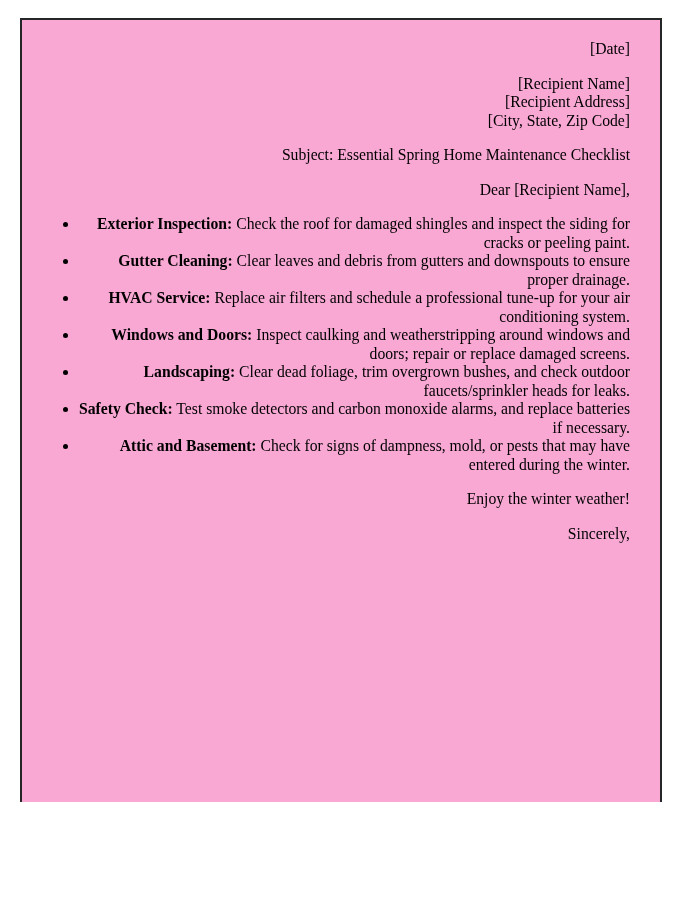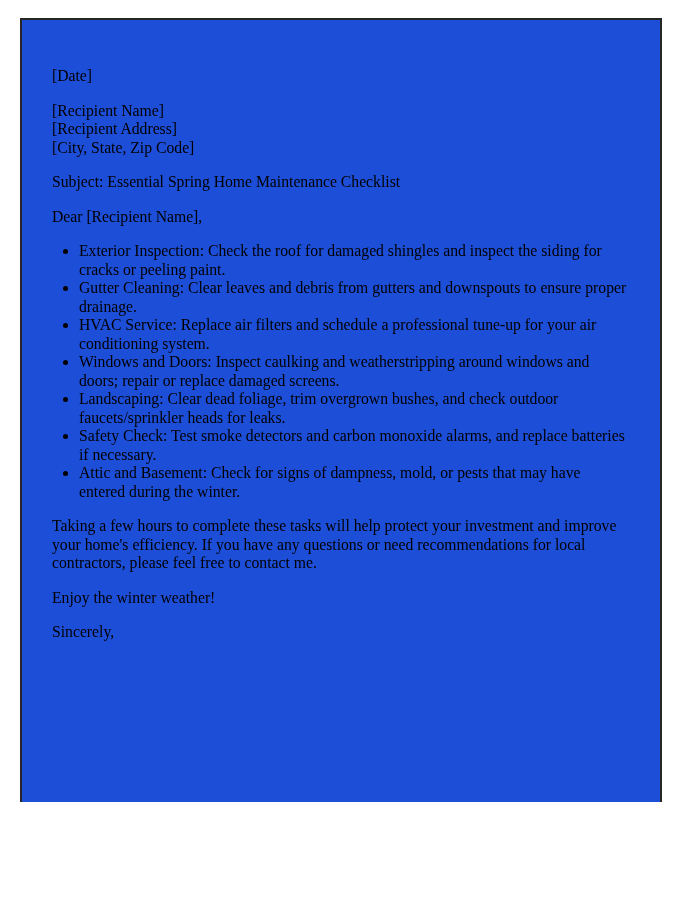--- a/index.html
+++ b/index.html
@@ -16,39 +16,40 @@
   }
   .letter {
     position: absolute;
     left: 20px;
     top: 18px;
     width: 642px;
     height: 784px;
     box-sizing: border-box;
     border: 2px solid #262626;
     border-bottom: none;
-    padding: 31px 30px 0 30px;
-    background: #1d4ed8;
+    padding: 4px 30px 0 30px;
+    background: #f9a8d4;
     font-size: 15.7px;
     line-height: 18.5px;
     overflow: hidden;
+    text-align: right;
   }
   .letter p {
     margin: 16px 0;
   }
   .letter ul {
     margin: 16px 0;
     padding-left: 27px;
   }
   .letter li {
     margin: 0;
     padding: 0;
   }
   .letter strong {
-    font-weight: normal;
+    font-weight: bold;
     margin-top: 32px;
   }
 </style>
 </head>
 <body>
 
 <div class="letter">
 
   <p>[Date]</p>
 
@@ -65,20 +66,19 @@
   <ul>
     <li><strong>Exterior Inspection:</strong><span> Check the roof for damaged shingles and inspect the siding for cracks or peeling paint.</span></li>
     <li><strong>Gutter Cleaning:</strong><span> Clear leaves and debris from gutters and downspouts to ensure proper drainage.</span></li>
     <li><strong>HVAC Service:</strong><span> Replace air filters and schedule a professional tune-up for your air conditioning system.</span></li>
     <li><strong>Windows and Doors:</strong><span> Inspect caulking and weatherstripping around windows and doors; repair or replace damaged screens.</span></li>
     <li><strong>Landscaping:</strong><span> Clear dead foliage, trim overgrown bushes, and check outdoor faucets/sprinkler heads for leaks.</span></li>
     <li><strong>Safety Check:</strong><span> Test smoke detectors and carbon monoxide alarms, and replace batteries if necessary.</span></li>
     <li><strong>Attic and Basement:</strong><span> Check for signs of dampness, mold, or pests that may have entered during the winter.</span></li>
   </ul>
 
-  <p>Taking a few hours to complete these tasks will help protect your investment and improve your home's efficiency. If you have any questions or need recommendations for local contractors, please feel free to contact me.</p>
 
   <p>Enjoy the winter weather!</p>
 
   <p>Sincerely,</p>
 
 
 </div>
 
 </body></html>

